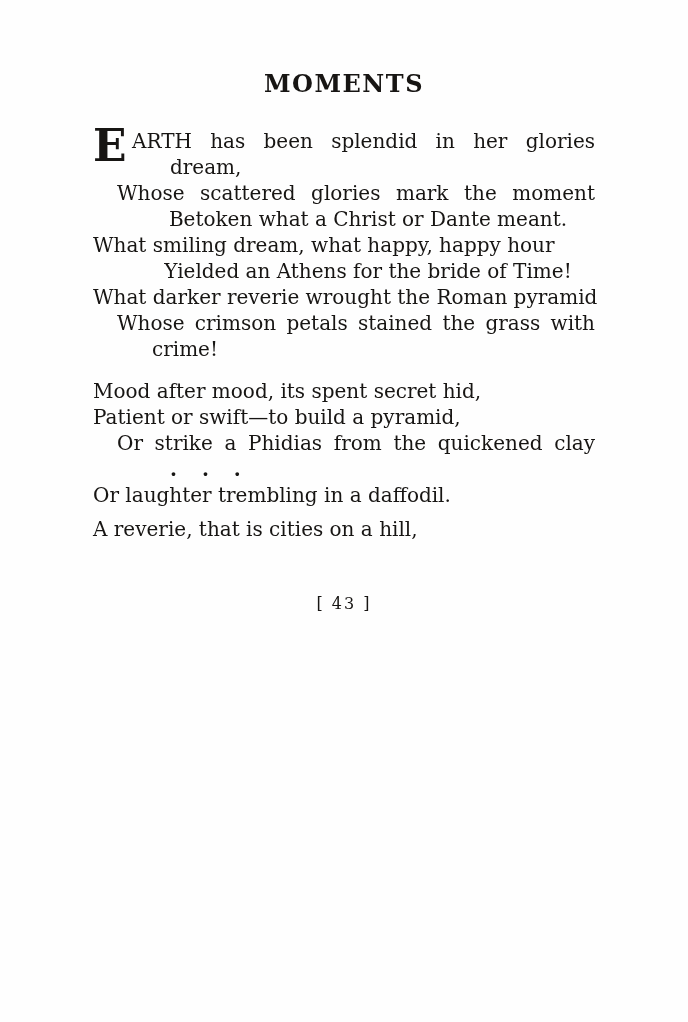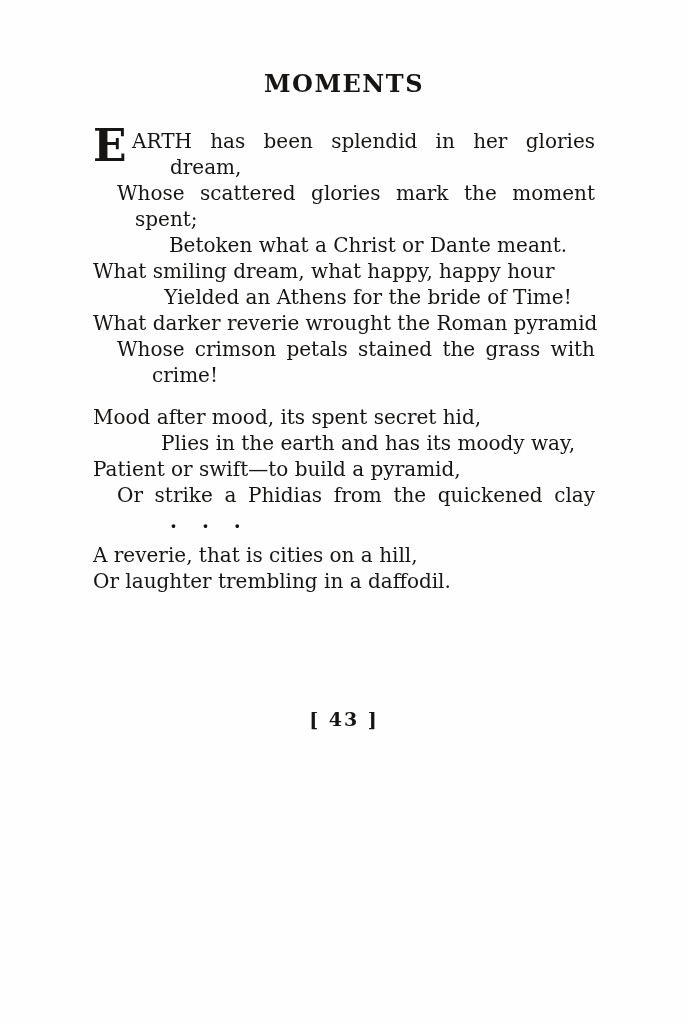--- a/index.html
+++ b/index.html
@@ -71,59 +71,57 @@
     line-height: 26px;
     font-size: 20px;
     font-weight: bold;
     word-spacing: 16px;
     letter-spacing: 1px;
   }
   .stanza3-start {
     margin-top: 8px;
   }
   .page-number {
-    margin-top: 114px;
+    margin-top: 52px;
     text-align: center;
-    font-size: 19px;
-    font-weight: 700;
+    font-size: 16px;
+    font-weight: 400;
     letter-spacing: 2px;
   }
 </style>
 </head>
 <body>
 
 <div class="page">
 
   <h1 class="title">MOMENTS</h1>
 
   <div class="poem">
 
     <div class="line first-line">
       <span class="drop-cap">E</span>
       <span class="first-line-text">ARTH has been splendid in her glories</span>
     </div>
     <div class="line ml77">dream,</div>
     <div class="line ml24 justify">Whose scattered glories mark the moment</div>
-    <div class="line ml42">spent;</div>
     <div class="line ml24">Betoken what a Christ or Dante meant.</div>
     <div class="line">What smiling dream, what happy, happy hour</div>
     <div class="line ml24">Yielded an Athens for the bride of Time!</div>
     <div class="line">What darker reverie wrought the Roman pyramid</div>
     <div class="line ml24 justify">Whose crimson petals stained the grass with</div>
     <div class="line ml67">crime!</div>
 
     <div class="stanza-gap"></div>
 
     <div class="line">Mood after mood, its spent secret hid,</div>
-    <div class="line ml24">Plies in the earth and has its moody way,</div>
     <div class="line">Patient or swift—to build a pyramid,</div>
     <div class="line ml24 justify">Or strike a Phidias from the quickened clay</div>
 
     <div class="separator">. . .</div>
 
+    <div class="line">Or laughter trembling in a daffodil.</div>
     <div class="line stanza3-start">A reverie, that is cities on a hill,</div>
-    <div class="line">Or laughter trembling in a daffodil.</div>
 
   </div>
 
   <div class="page-number">[ 43 ]</div>
 
 </div>
 
 </body></html>

